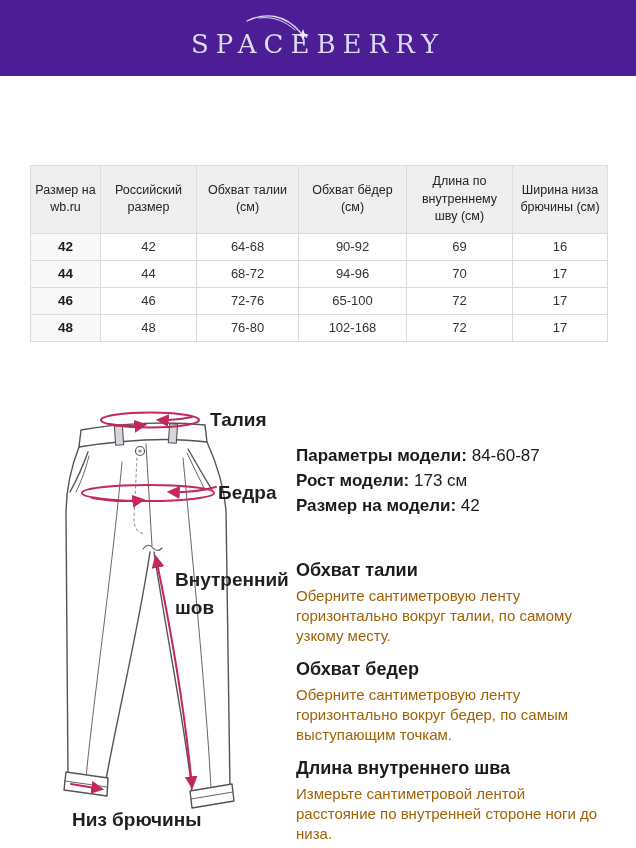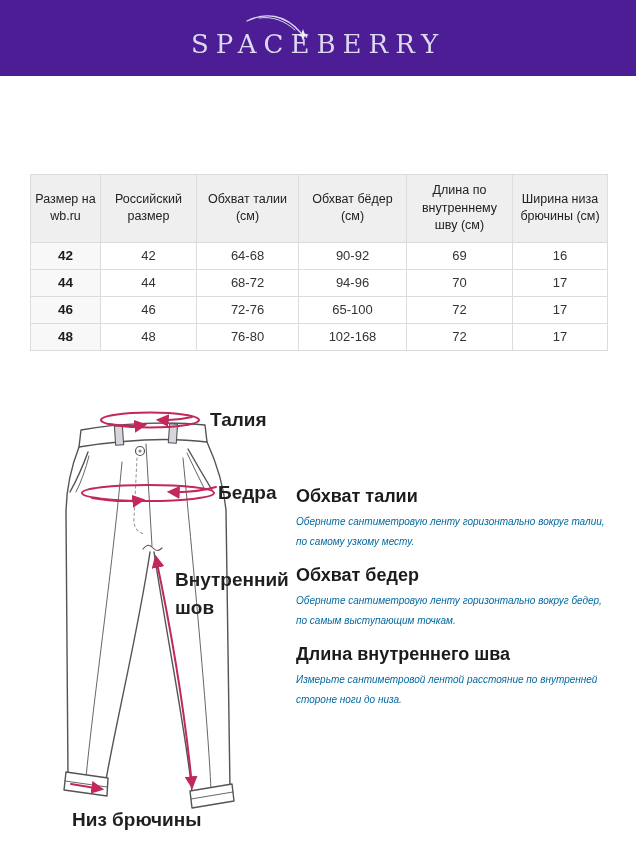--- a/index.html
+++ b/index.html
@@ -13,21 +13,21 @@
     background:#4c1d95;display:flex;align-items:center;justify-content:center;
   }
   .logo{
     position:relative;display:inline-block;
     font-family:"DejaVu Serif", serif;font-size:26px;font-weight:400;
     letter-spacing:7px;color:#dcd9f0;padding-top:12px;
   }
   .logo .comet{position:absolute;left:52px;top:-6px;}
   
   .size-table{
-    position:absolute;left:30px;top:174px;width:577px;
+    position:absolute;left:30px;top:165px;width:577px;
     border-collapse:collapse;table-layout:fixed;
   }
   .size-table th{
     background:#efefef;border:1px solid #dcdcdc;font-weight:400;
     font-size:12.5px;line-height:1.4;color:#222;text-align:center;
     padding:7px 3px;vertical-align:middle;
   }
   .size-table td{
     border:1px solid #dcdcdc;text-align:center;font-size:13px;color:#333;
     padding:5px 3px;height:16px;vertical-align:middle;background:#fff;
@@ -45,21 +45,21 @@
   
   .model-info{position:absolute;left:296px;top:444px;width:312px;}
   .param-line{font-size:17px;line-height:24px;margin-bottom:1px;color:#1b1b1b;}
   .param-line b{font-weight:bold;}
   .measure-guide{margin-top:41px;}
   .measure-guide .section{margin-bottom:12px;}
   .measure-guide h3{
     margin:0 0 5px 0;font-size:18px;font-weight:bold;color:#1b1b1b;line-height:22px;
   }
   .measure-guide p{
-    margin:0 0 0 0;font-size:10px;line-height:20px;color:#0369a1;font-style:italic;
+    margin:0 0 0 0;font-size:15px;line-height:20px;color:#a16207;
   }
 </style>
 </head>
 <body>
 
 <div class="brand-header">
   <div class="logo">
     <svg class="comet" width="76" height="36" viewBox="0 0 76 36">
       <path d="M4,10 C22,1 42,3 58,22" stroke="#dcd9f0" stroke-width="1.3" fill="none" stroke-linecap="round"></path>
       <path d="M16,7 C30,5 42,10 52,19" stroke="#dcd9f0" stroke-width="1" fill="none" stroke-linecap="round"></path>
@@ -178,20 +178,25 @@
     <path d="M31,392 L61,397" marker-end="url(#arr)"></path>
   </g>
 </svg>
 
 <div class="diagram-label lbl-waist">Талия</div>
 <div class="diagram-label lbl-hips">Бедра</div>
 <div class="diagram-label lbl-inseam">Внутренний шов</div>
 <div class="diagram-label lbl-hem">Низ брючины</div>
 
 <div class="model-info">
+  <div>
+      <div class="param-line"><b>Параметры модели: </b><span>84-60-87</span></div>
+      <div class="param-line"><b>Рост модели: </b><span>173 см</span></div>
+      <div class="param-line"><b>Размер на модели: </b><span>42</span></div>
+    </div>
   <div class="measure-guide">
       <div class="section">
         <h3>Обхват талии</h3>
         <p>Оберните сантиметровую ленту горизонтально вокруг талии, по самому узкому месту.</p>
       </div>
       <div class="section">
         <h3>Обхват бедер</h3>
         <p>Оберните сантиметровую ленту горизонтально вокруг бедер, по самым выступающим точкам.</p>
       </div>
       <div class="section">

